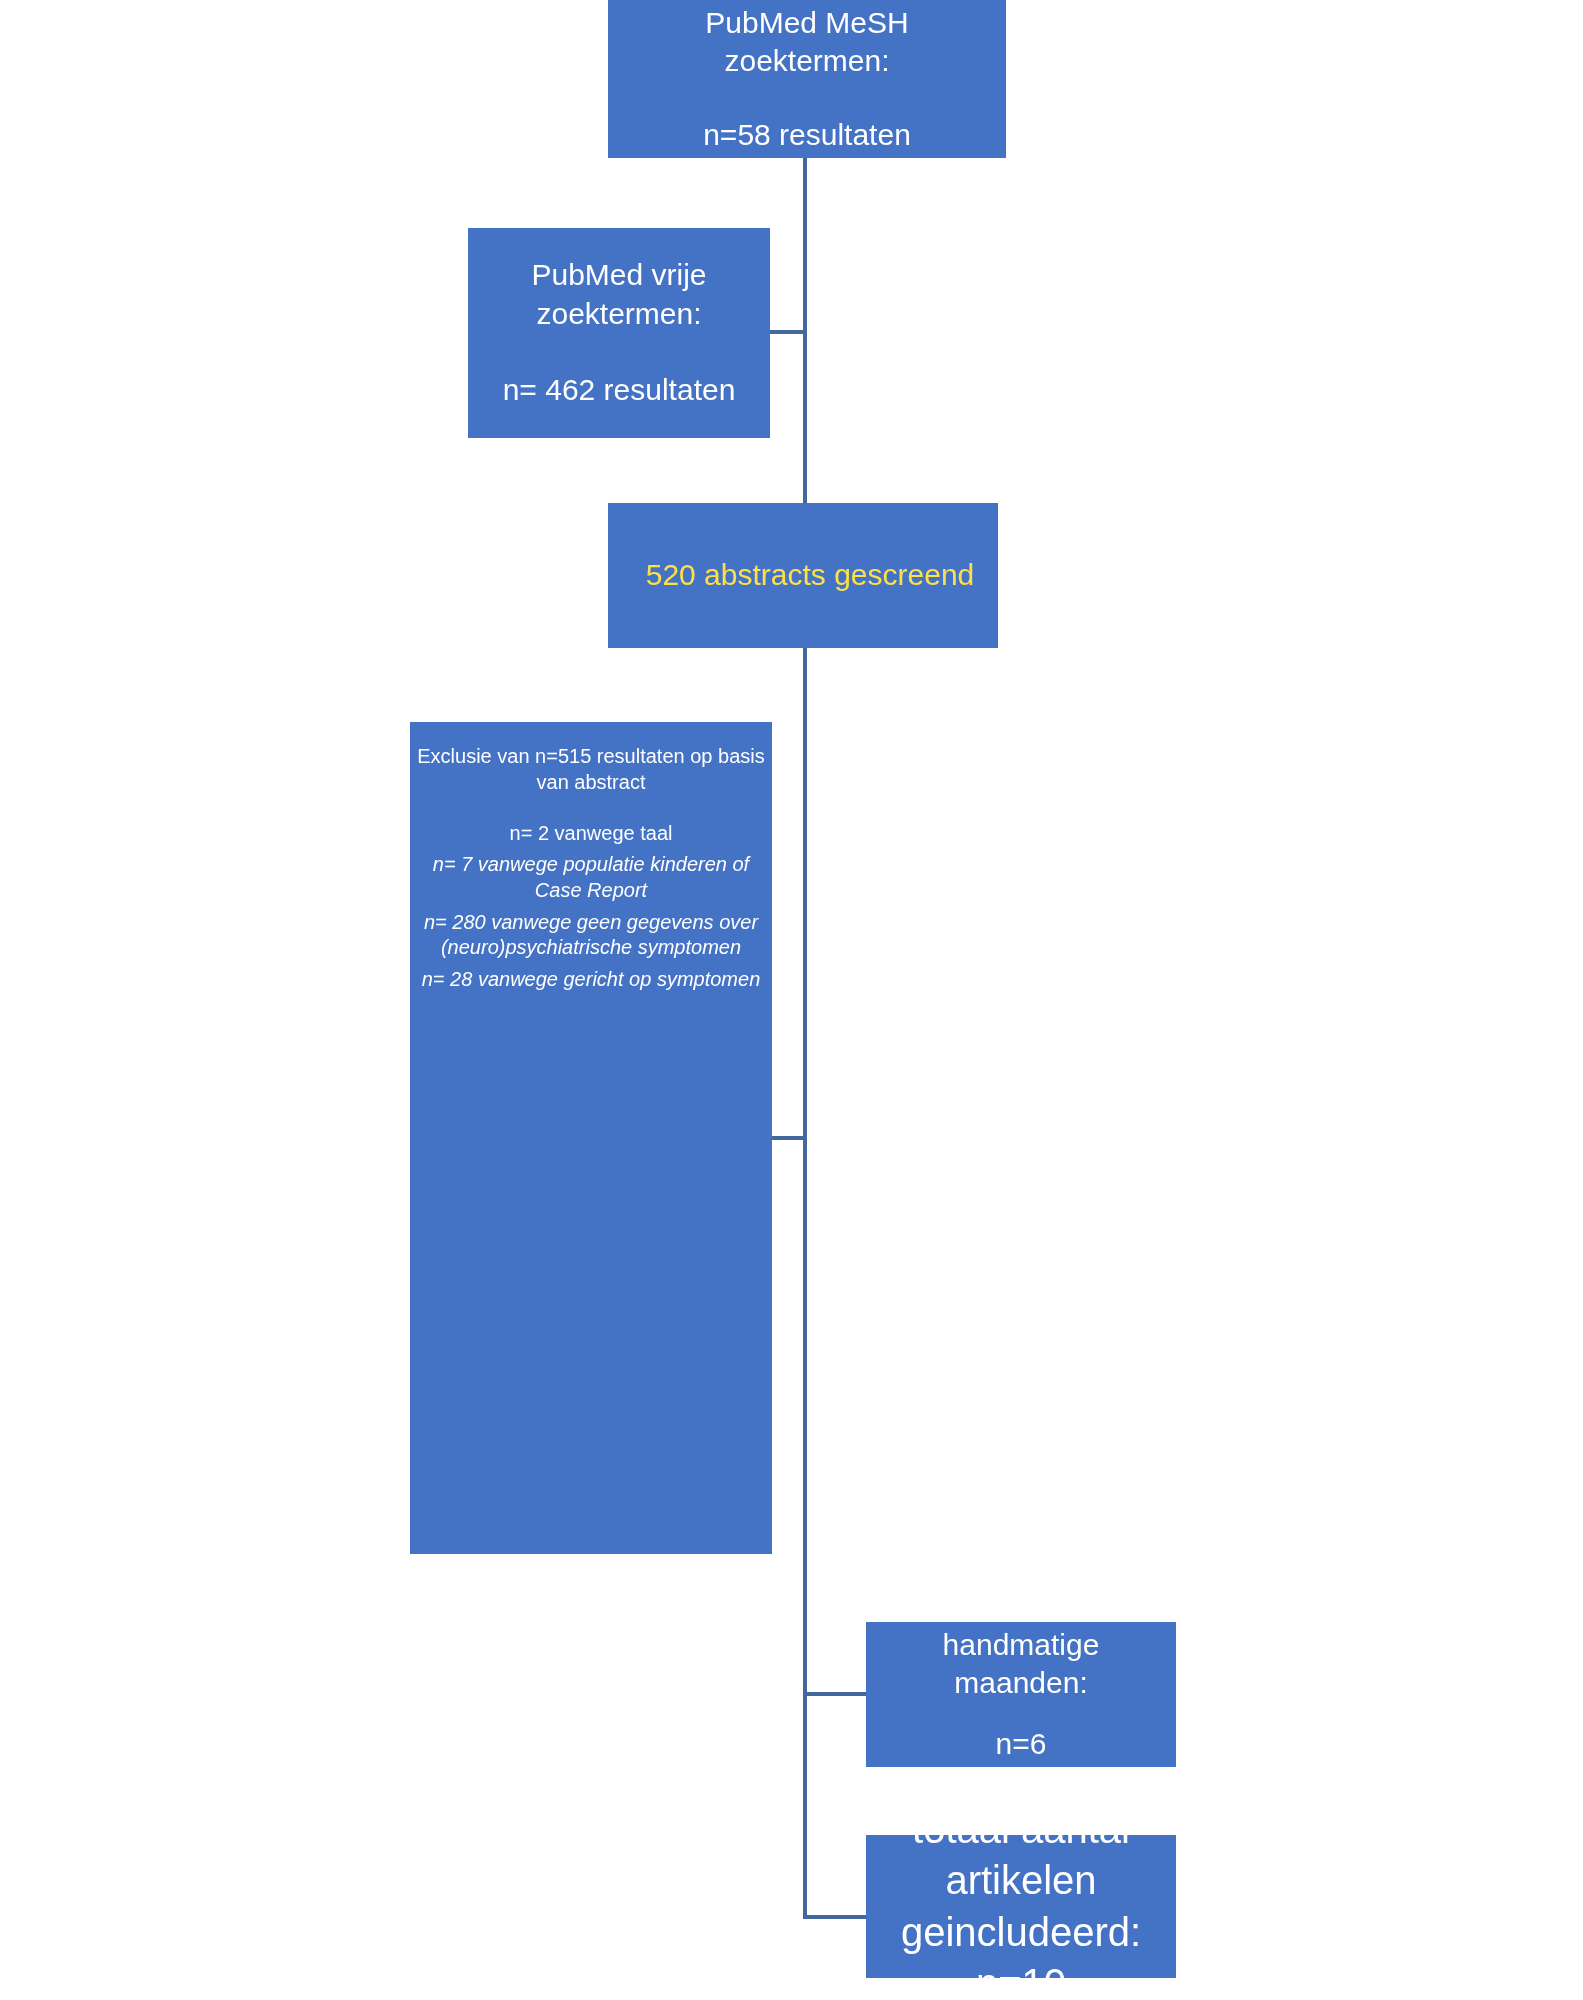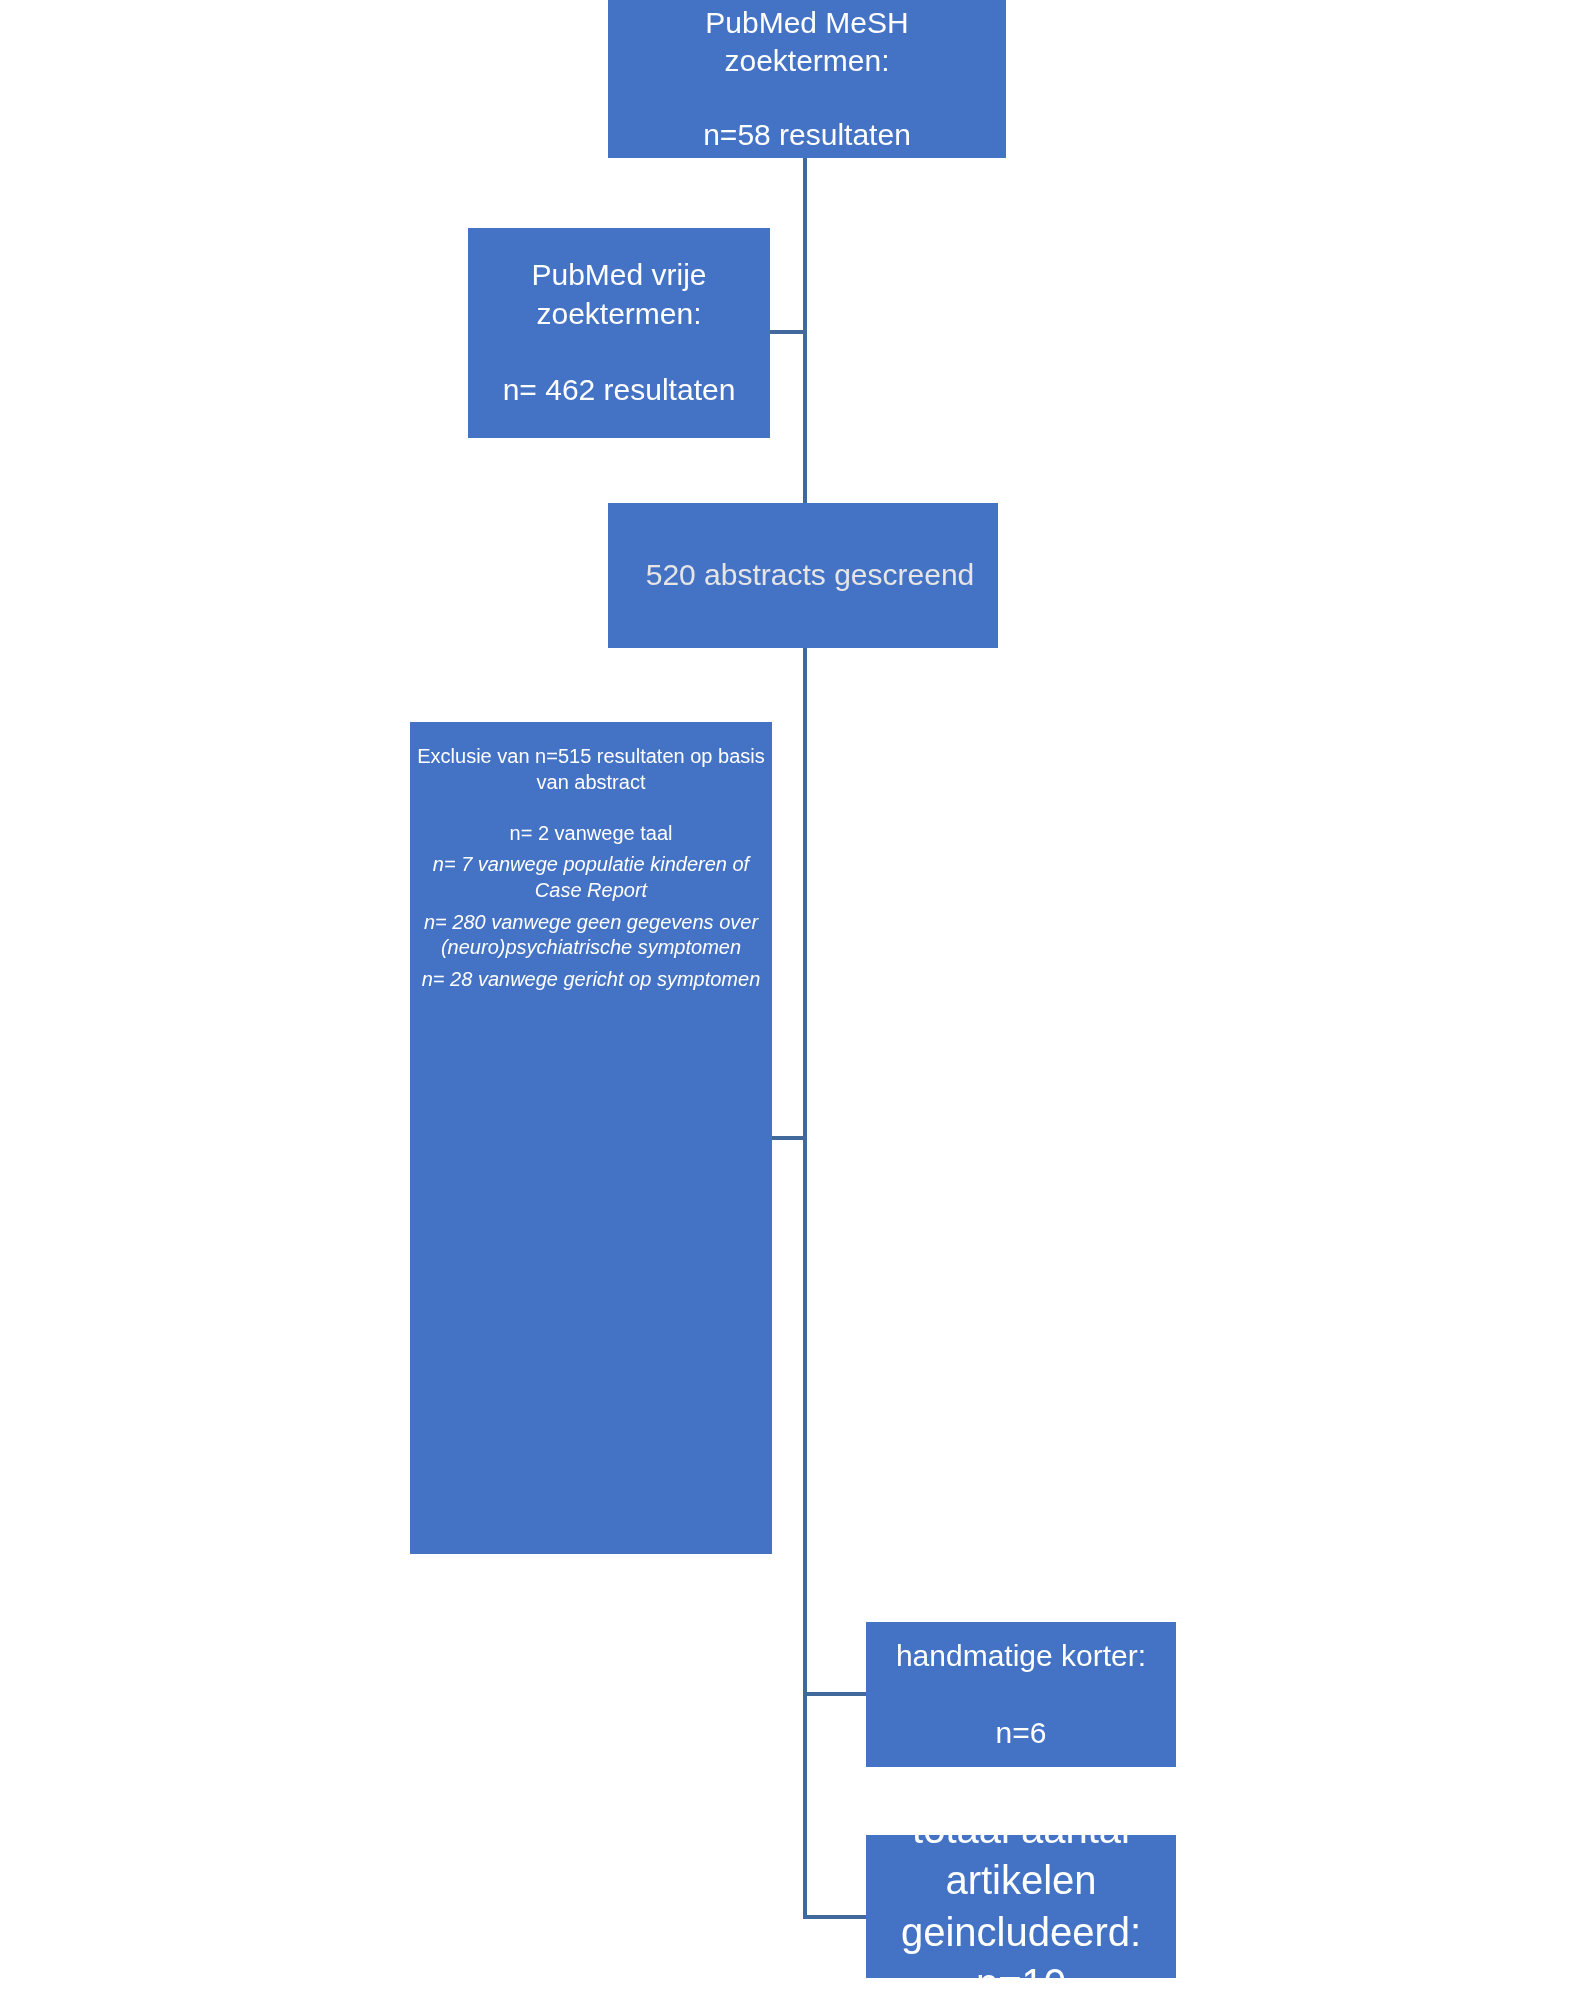--- a/index.html
+++ b/index.html
@@ -95,35 +95,35 @@
     <span class="line">n=58 resultaten</span>
   </div>
 
   <div class="node" id="node-free" style="background: rgb(68, 114, 196); color: #ffffff;">
     <span class="line">PubMed vrije</span>
     <span class="line">zoektermen:</span>
     <span class="spacer"></span>
     <span class="line">n= 462 resultaten</span>
   </div>
 
-  <div class="node" id="node-screened" style="background: rgb(68, 114, 196); color: #e5e5e5;">
+  <div class="node" id="node-screened" style="background: rgb(68, 114, 196); color: #fde047;">
     <span class="line">520 abstracts gescreend</span>
   </div>
 
   <div class="node" id="node-exclusion" style="background: rgb(68, 114, 196); color: rgb(255, 255, 255);">
     <span class="para">Exclusie van n=515 resultaten op basis van abstract</span>
     <span class="spacer"></span>
     <span class="para">n= 2 vanwege taal</span>
     <span class="para">n= 7 vanwege populatie kinderen of Case Report</span>
     <span class="para">n= 280 vanwege geen gegevens over (neuro)psychiatrische symptomen</span>
     <span class="para">n= 28 vanwege gericht op  symptomen</span>
   </div>
 
   <div class="node" id="node-manual" style="background: rgb(68, 114, 196); color: rgb(255, 255, 255);">
-    <span class="line">handmatige korter:</span>
+    <span class="line">handmatige maanden:</span>
     <span class="spacer"></span>
     <span class="line">n=6</span>
   </div>
 
   <div class="node" id="node-total" style="background: rgb(68, 114, 196); color: rgb(255, 255, 255);">
     <span class="line">totaal aantal</span>
     <span class="line">artikelen</span>
     <span class="line">geincludeerd: n=10</span>
   </div>
 

